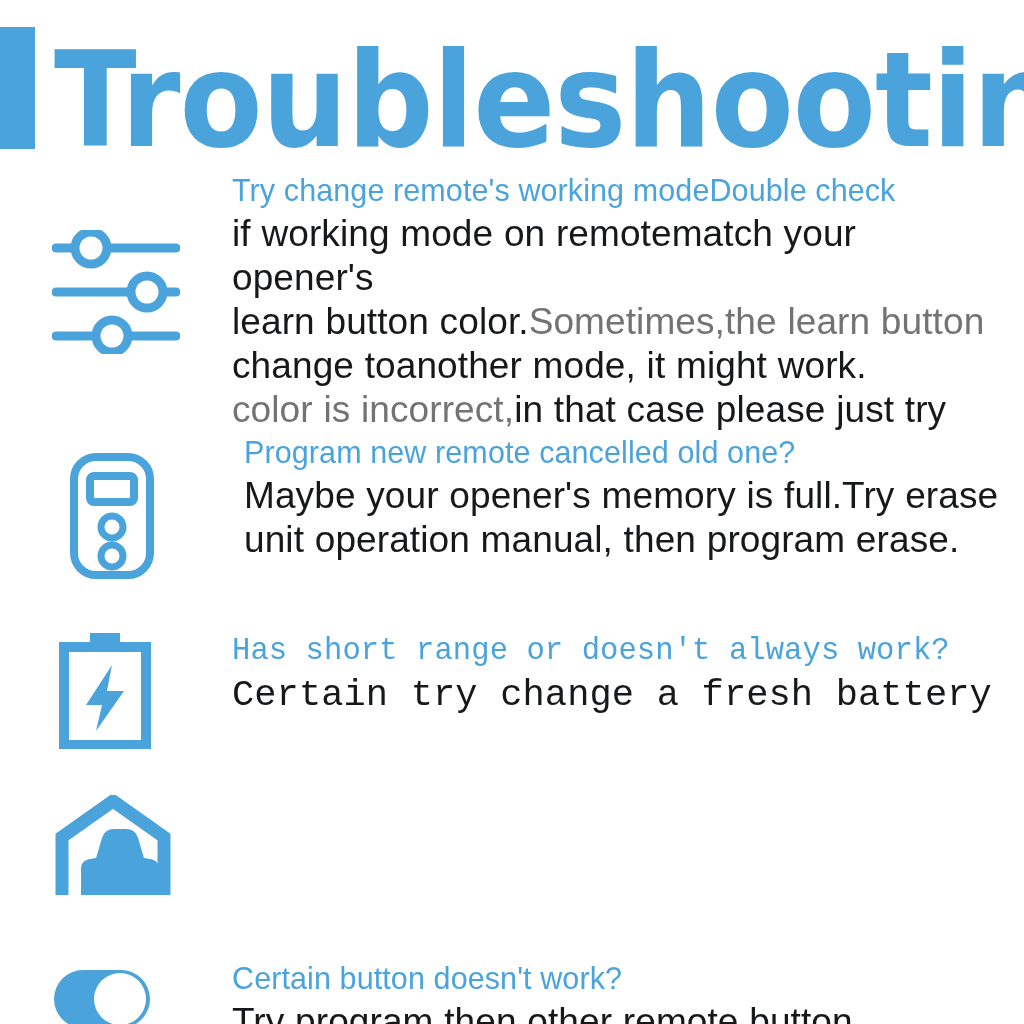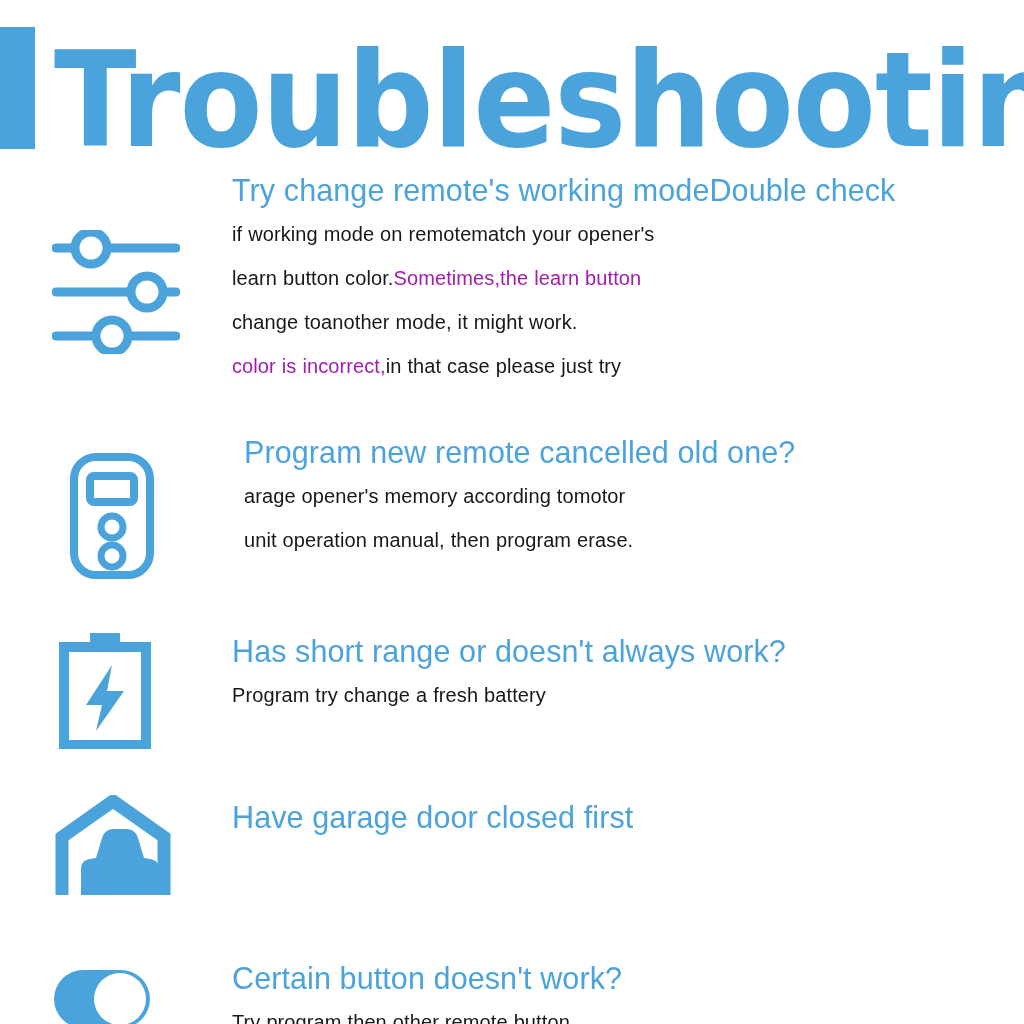--- a/index.html
+++ b/index.html
@@ -62,40 +62,40 @@
     justify-content: flex-start;
     padding-left: 52px;
     box-sizing: border-box;
   }
   .text-cell {
     flex: 1 1 auto;
     padding-right: 16px;
   }
 
   .para {
-    font-size: 20px;
+    font-size: 37px;
     line-height: 44px;
     color: #17181a;
     margin: 0;
     letter-spacing: 0.1px;
     word-spacing: 0.3px;
   }
-  .para .hl { color: #a21caf; }
+  .para .hl { color: #737373; }
   .heading {
     font-size: 30.5px;
     line-height: 44px;
     color: #4BA3DC;
     margin: 0;
     letter-spacing: 0.1px;
   }
 
   
   #sec-mode    { top: 168px; }
   #sec-memory  { top: 430px; margin-left: 12px; }
-  #sec-battery { top: 629px; }
+  #sec-battery { top: 629px; font-family: Liberation Mono, monospace; }
   #sec-garage  { top: 795px; }
   #sec-toggle  { top: 956px; }
 
   #sec-mode .icon-cell    { padding-top: 62px; }
   #sec-memory .icon-cell  { padding-top: 22px; }
   #sec-battery .icon-cell { padding-top: 2px; }
   #sec-garage .icon-cell  { padding-top: -2px; }
   #sec-toggle .icon-cell  { padding-top: 12px; }
 
   svg { display: block; }
@@ -138,52 +138,51 @@
       <svg width="112" height="128" viewBox="0 0 112 128" aria-hidden="true">
         <rect x="10" y="5" width="76" height="118" rx="22" ry="22" fill="none" stroke="#4BA3DC" stroke-width="8"></rect>
         <rect x="26" y="24" width="44" height="26" rx="4" ry="4" fill="none" stroke="#4BA3DC" stroke-width="8"></rect>
         <circle cx="48" cy="75" r="11" fill="none" stroke="#4BA3DC" stroke-width="7"></circle>
         <circle cx="48" cy="104" r="11" fill="none" stroke="#4BA3DC" stroke-width="7"></circle>
       </svg>
     </span>
   </div>
   <div class="text-cell">
     <p class="heading">Program new remote cancelled old one?</p>
-    <p class="para">arage opener's memory according tomotor</p>
+    <p class="para">Maybe your opener's memory is full.Try erase</p>
     <p class="para">unit operation manual, then program erase.</p>
   </div>
 </div>
 
 <div class="section" id="sec-battery">
   <div class="icon-cell">
     <span>
       <svg width="110" height="118" viewBox="0 0 110 118" aria-hidden="true">
         <rect x="38" y="2" width="30" height="14" fill="#4BA3DC"></rect>
         <rect x="12" y="16" width="82" height="98" fill="none" stroke="#4BA3DC" stroke-width="10"></rect>
         <polygon points="60,34 34,74 50,74 44,100 72,60 55,60" fill="#4BA3DC"></polygon>
       </svg>
     </span>
   </div>
   <div class="text-cell">
     <p class="heading">Has short range or doesn't always work?</p>
-    <p class="para">Program try change a fresh battery</p>
+    <p class="para">Certain try change a fresh battery</p>
   </div>
 </div>
 
 <div class="section" id="sec-garage">
   <div class="icon-cell">
     <span>
       <svg width="122" height="104" viewBox="0 0 122 104" aria-hidden="true">
         <polyline points="10,100 10,42 61,6 112,42 112,100" fill="none" stroke="#4BA3DC" stroke-width="13" stroke-linejoin="miter"></polyline>
         <path d="M34 100 V74 c0 -6 3 -9 9 -10 l6 -1 6 -20 c2 -6 6 -9 12 -9 h12 c6 0 10 3 12 9 l6 20 6 1 c6 1 9 4 9 10 v26 z" transform="translate(-5,0)" fill="#4BA3DC"></path>
       </svg>
     </span>
   </div>
   <div class="text-cell">
-    <p class="heading">Have garage door closed first</p>
   </div>
 </div>
 
 <div class="section" id="sec-toggle">
   <div class="icon-cell">
     <span>
       <svg width="100" height="62" viewBox="0 0 100 62" aria-hidden="true">
         <rect x="2" y="2" width="96" height="58" rx="29" ry="29" fill="#4BA3DC"></rect>
         <circle cx="68" cy="31" r="26" fill="#ffffff"></circle>
       </svg>

